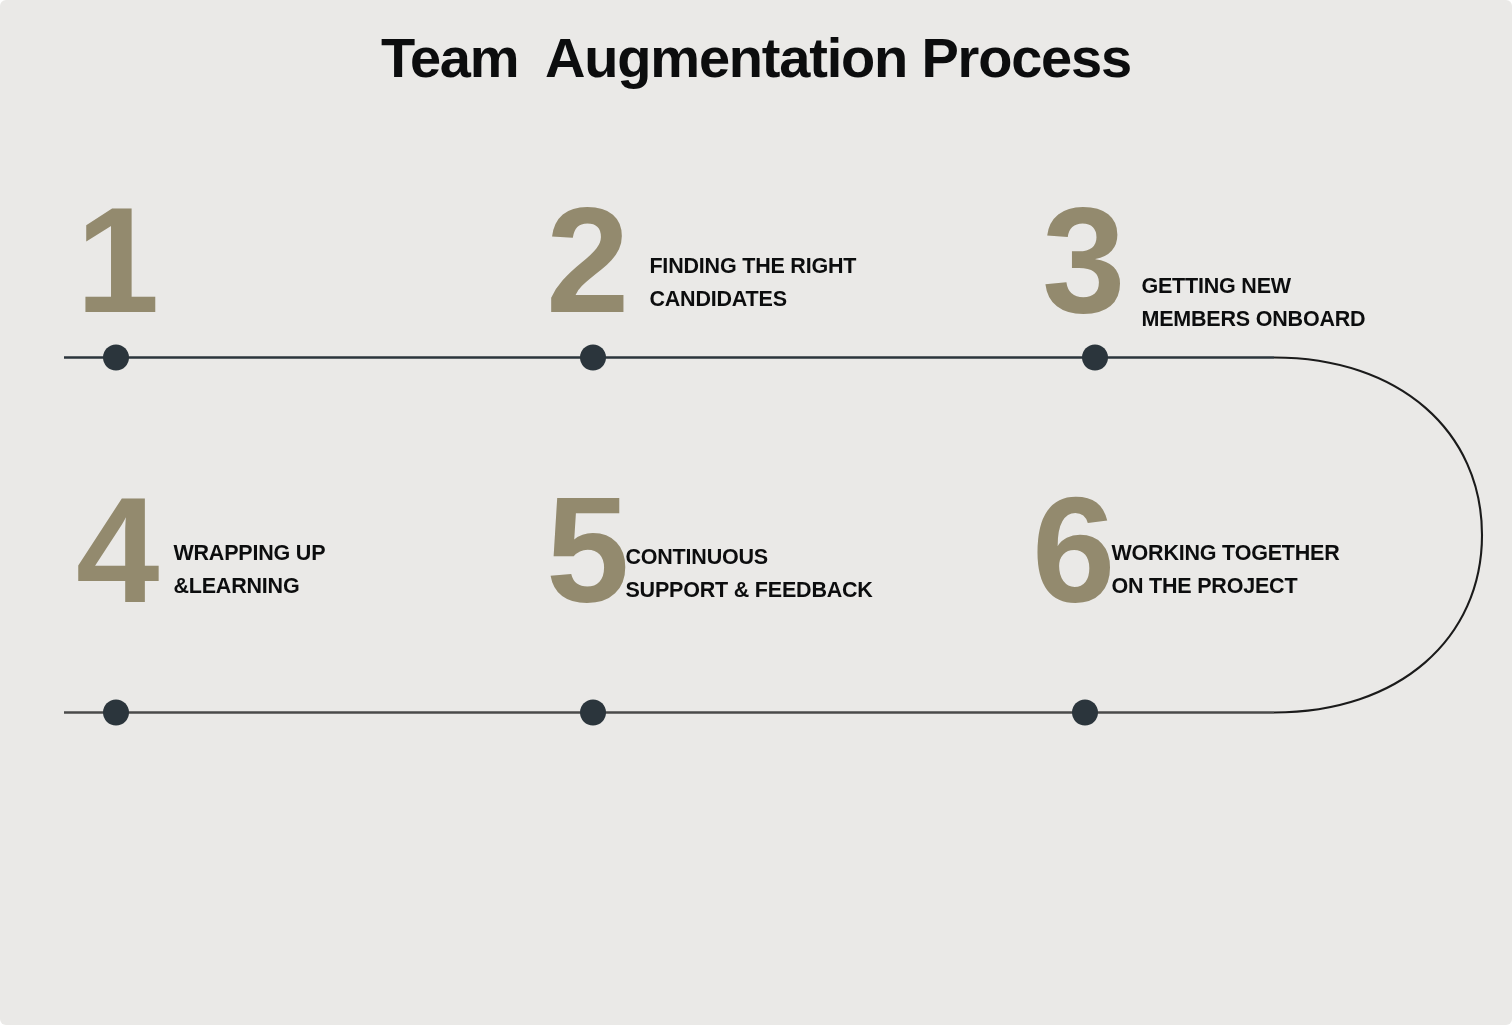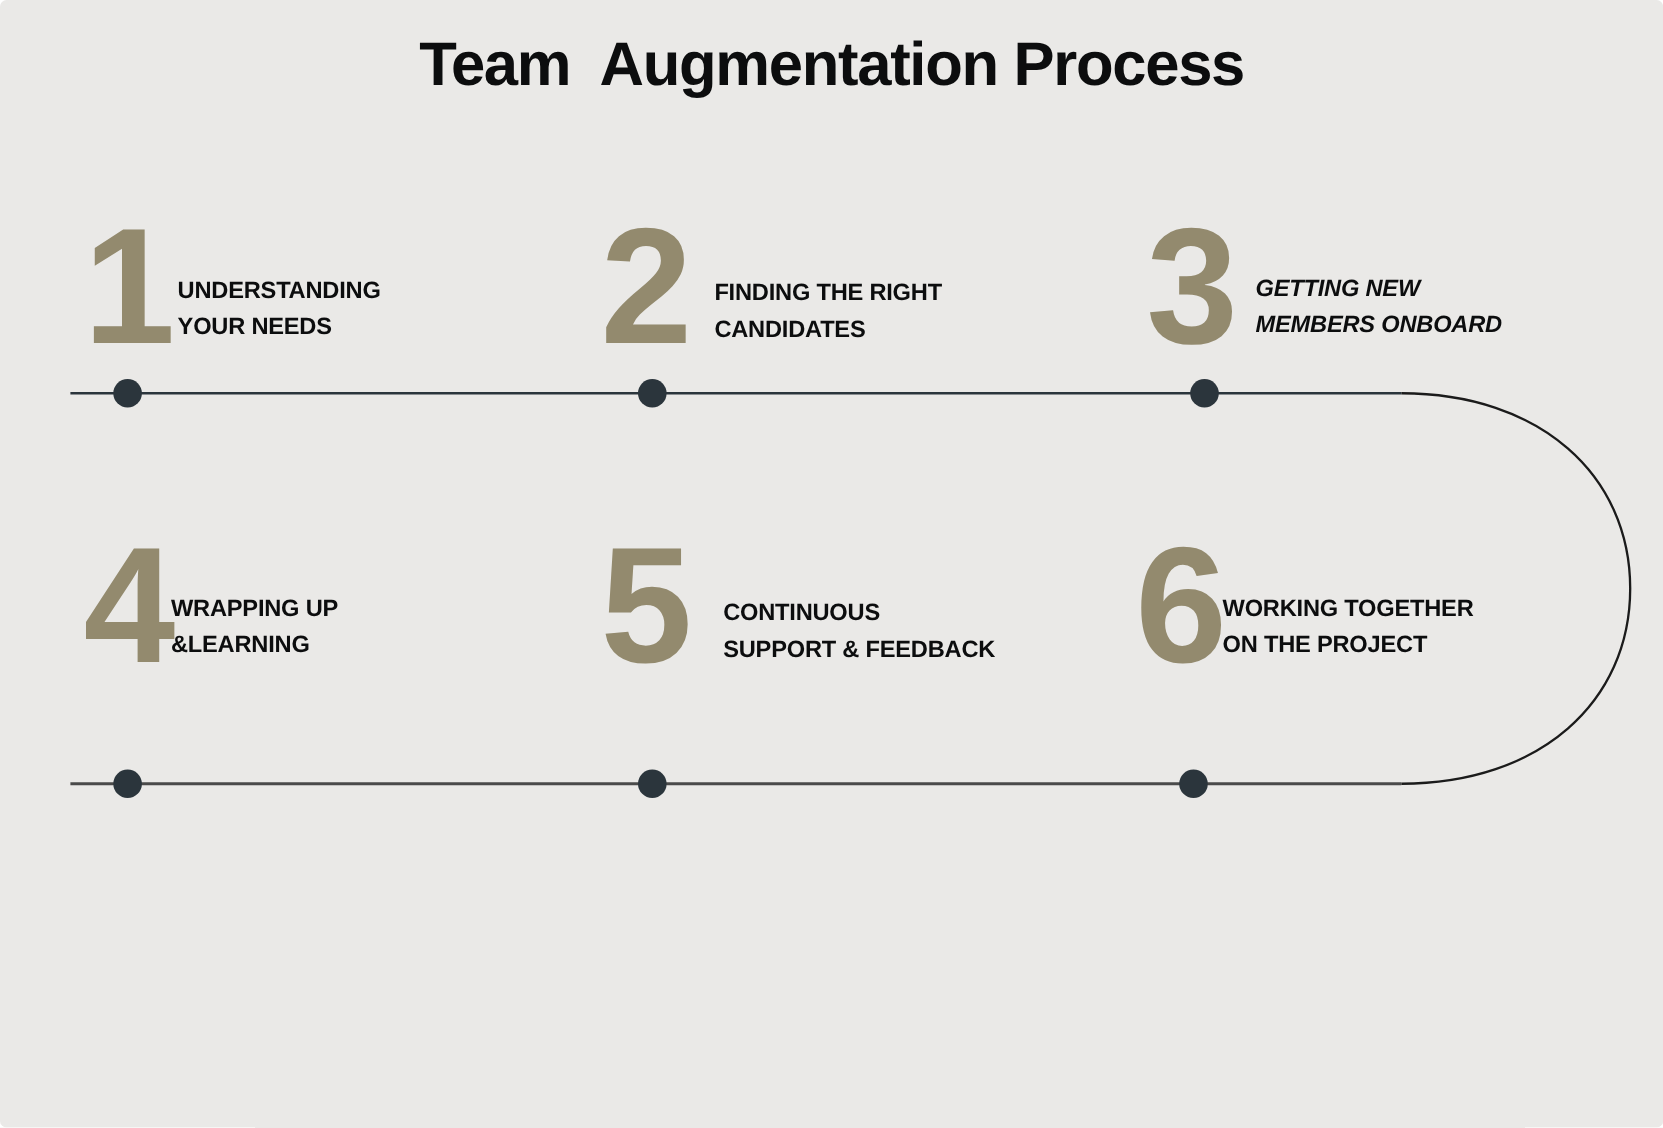--- a/index.html
+++ b/index.html
@@ -71,28 +71,28 @@
   }
 
   
   #step-1 { left: 76px;   top: 196px; }
   #step-1 .step-label { margin-left: 6px;  margin-top: 52px; }
 
   #step-2 { left: 546px;  top: 196px; }
   #step-2 .step-label { margin-left: 24px; margin-top: 54px; }
 
   #step-3 { left: 1042px; top: 196px; }
-  #step-3 .step-label { margin-left: 20px; margin-top: 50px; font-style: italic; }
+  #step-3 .step-label { margin-left: 20px; margin-top: 74px; }
 
   
   #step-4 { left: 76px;   top: 486px; }
-  #step-4 .step-label { margin-top: 51px; }
+  #step-4 .step-label { margin-left: 18px; margin-top: 51px; }
 
   #step-5 { left: 546px;  top: 486px; }
-  #step-5 .step-label { margin-left: 32px; margin-top: 55px; }
+  #step-5 .step-label { margin-top: 55px; }
 
   #step-6 { left: 1032px; top: 486px; }
   #step-6 .step-label { margin-top: 51px; }
 </style>
 </head>
 <body>
 
 <div id="canvas">
 
   <div id="page-title">Team  Augmentation Process</div>
@@ -109,22 +109,20 @@
     <circle cx="593" cy="357.5" r="13" fill="#2b353c"></circle>
     <circle cx="1095" cy="357.5" r="13" fill="#2b353c"></circle>
 
     <circle cx="116" cy="712.5" r="13" fill="#2b353c"></circle>
     <circle cx="593" cy="712.5" r="13" fill="#2b353c"></circle>
     <circle cx="1085" cy="712.5" r="13" fill="#2b353c"></circle>
   </svg>
 
   <div class="step" id="step-1">
     <span class="step-number">1</span>
-    <span class="step-label">UNDERSTANDING
-YOUR NEEDS</span>
   </div>
 
   <div class="step" id="step-2">
     <span class="step-number">2</span>
     <span class="step-label">FINDING THE RIGHT
 CANDIDATES</span>
   </div>
 
   <div class="step" id="step-3">
     <span class="step-number">3</span>

